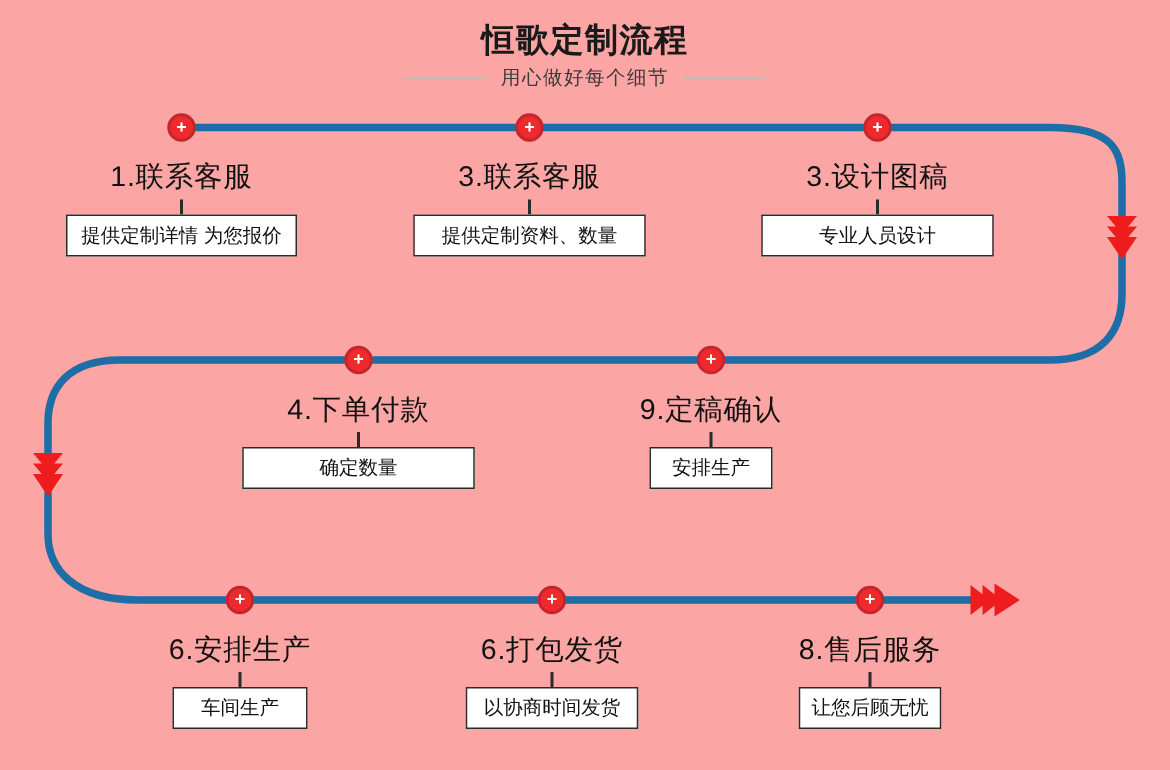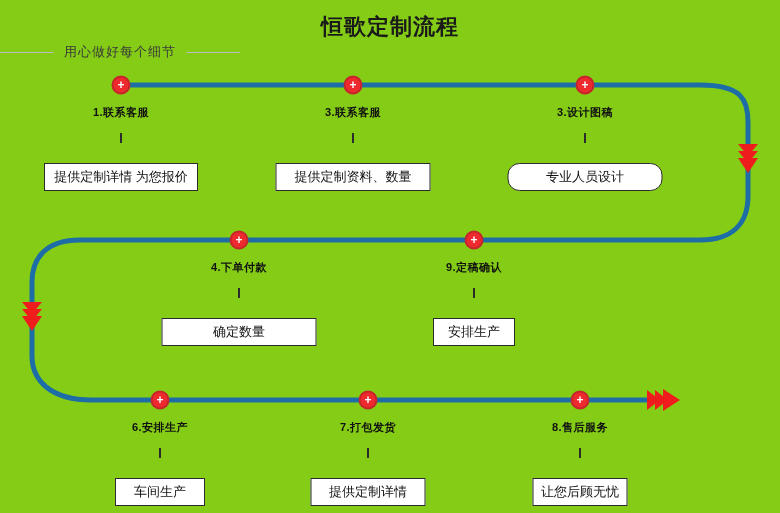--- a/index.html
+++ b/index.html
@@ -8,21 +8,21 @@
     background: #ffffff;
   }
   body {
     font-family: "Liberation Sans", "DejaVu Sans", sans-serif;
     -webkit-font-smoothing: antialiased;
   }
   #canvas {
     position: relative;
     width: 780px;
     height: 513px;
-    background: #84cc16;
+    background: #fca5a5;
     overflow: hidden;
   }
 
   
   .title {
     position: absolute;
     left: 0;
     top: 12px;
     width: 780px;
     text-align: center;
@@ -31,20 +31,21 @@
     color: #1a1a1a;
     letter-spacing: 1px;
   }
   .subtitle-wrap {
     position: absolute;
     left: 0;
     top: 43px;
     width: 780px;
     display: flex;
     align-items: center;
+    justify-content: center;
     gap: 10px;
   }
   .sub-rule {
     width: 54px;
     height: 1px;
     background: #bbbbbb;
   }
   .subtitle {
     font-size: 13px;
     color: #3a3a3a;
@@ -89,22 +90,22 @@
   .node-dot .plus {
     display: block;
     margin-top: -1px;
     font-size: 12px;
   }
   .node-label {
     position: absolute;
     left: 50%;
     transform: translateX(-50%);
     white-space: nowrap;
-    font-size: 11px;
-    font-weight: bold;
+    font-size: 19px;
+    font-weight: normal;
     color: #111111;
     letter-spacing: 0.5px;
   }
   .node-stem {
     position: absolute;
     left: 50%;
     transform: translateX(-50%);
     width: 2px;
     height: 10px;
     background: #2b2b2b;
@@ -117,21 +118,20 @@
     background: #ffffff;
     box-sizing: border-box;
     height: 28px;
     display: flex;
     align-items: center;
     justify-content: center;
     padding: 0 14px;
     white-space: nowrap;
     font-size: 13px;
     color: #111111;
-    margin-top: 20px;
   }
 </style>
 </head>
 <body>
 
 <div id="canvas">
 
   <div class="title">恒歌定制流程</div>
 
   <div class="subtitle-wrap">
@@ -188,21 +188,21 @@
     <div class="node-stem" style="top:48px;"></div>
     <div class="node-box" style="top:58px; width:155px;text-align:right;">提供定制资料、数量</div>
   </div>
 
   <div class="node" style="left:585px; top:85px;">
     <div class="node-dot" style="top:0;">
       <span class="plus">+</span>
     </div>
     <div class="node-label" style="top:20px;">3.设计图稿</div>
     <div class="node-stem" style="top:48px;"></div>
-    <div class="node-box" style="top:58px; width:155px;border-radius:12px;">专业人员设计</div>
+    <div class="node-box" style="top:58px; width:155px;">专业人员设计</div>
   </div>
 
   <div class="node" style="left:239px; top:240px;">
     <div class="node-dot" style="top:0;">
       <span class="plus">+</span>
     </div>
     <div class="node-label" style="top:20px;">4.下单付款</div>
     <div class="node-stem" style="top:48px;"></div>
     <div class="node-box" style="top:58px; width:155px;">确定数量</div>
   </div>
@@ -222,23 +222,23 @@
     </div>
     <div class="node-label" style="top:20px;">6.安排生产</div>
     <div class="node-stem" style="top:48px;"></div>
     <div class="node-box" style="top:58px; width:90px;text-align:center;">车间生产</div>
   </div>
 
   <div class="node" style="left:368px; top:400px;">
     <div class="node-dot" style="top:0;">
       <span class="plus">+</span>
     </div>
-    <div class="node-label" style="top:20px;">7.打包发货</div>
-    <div class="node-stem" style="top:48px;"></div>
-    <div class="node-box" style="top:58px; width:115px;">提供定制详情</div>
+    <div class="node-label" style="top:20px;">6.打包发货</div>
+    <div class="node-stem" style="top:48px;"></div>
+    <div class="node-box" style="top:58px; width:115px;">以协商时间发货</div>
   </div>
 
   <div class="node" style="left:580px; top:400px;">
     <div class="node-dot" style="top:0;">
       <span class="plus">+</span>
     </div>
     <div class="node-label" style="top:20px;">8.售后服务</div>
     <div class="node-stem" style="top:48px;"></div>
     <div class="node-box" style="top:58px; width:95px;">让您后顾无忧</div>
   </div>

